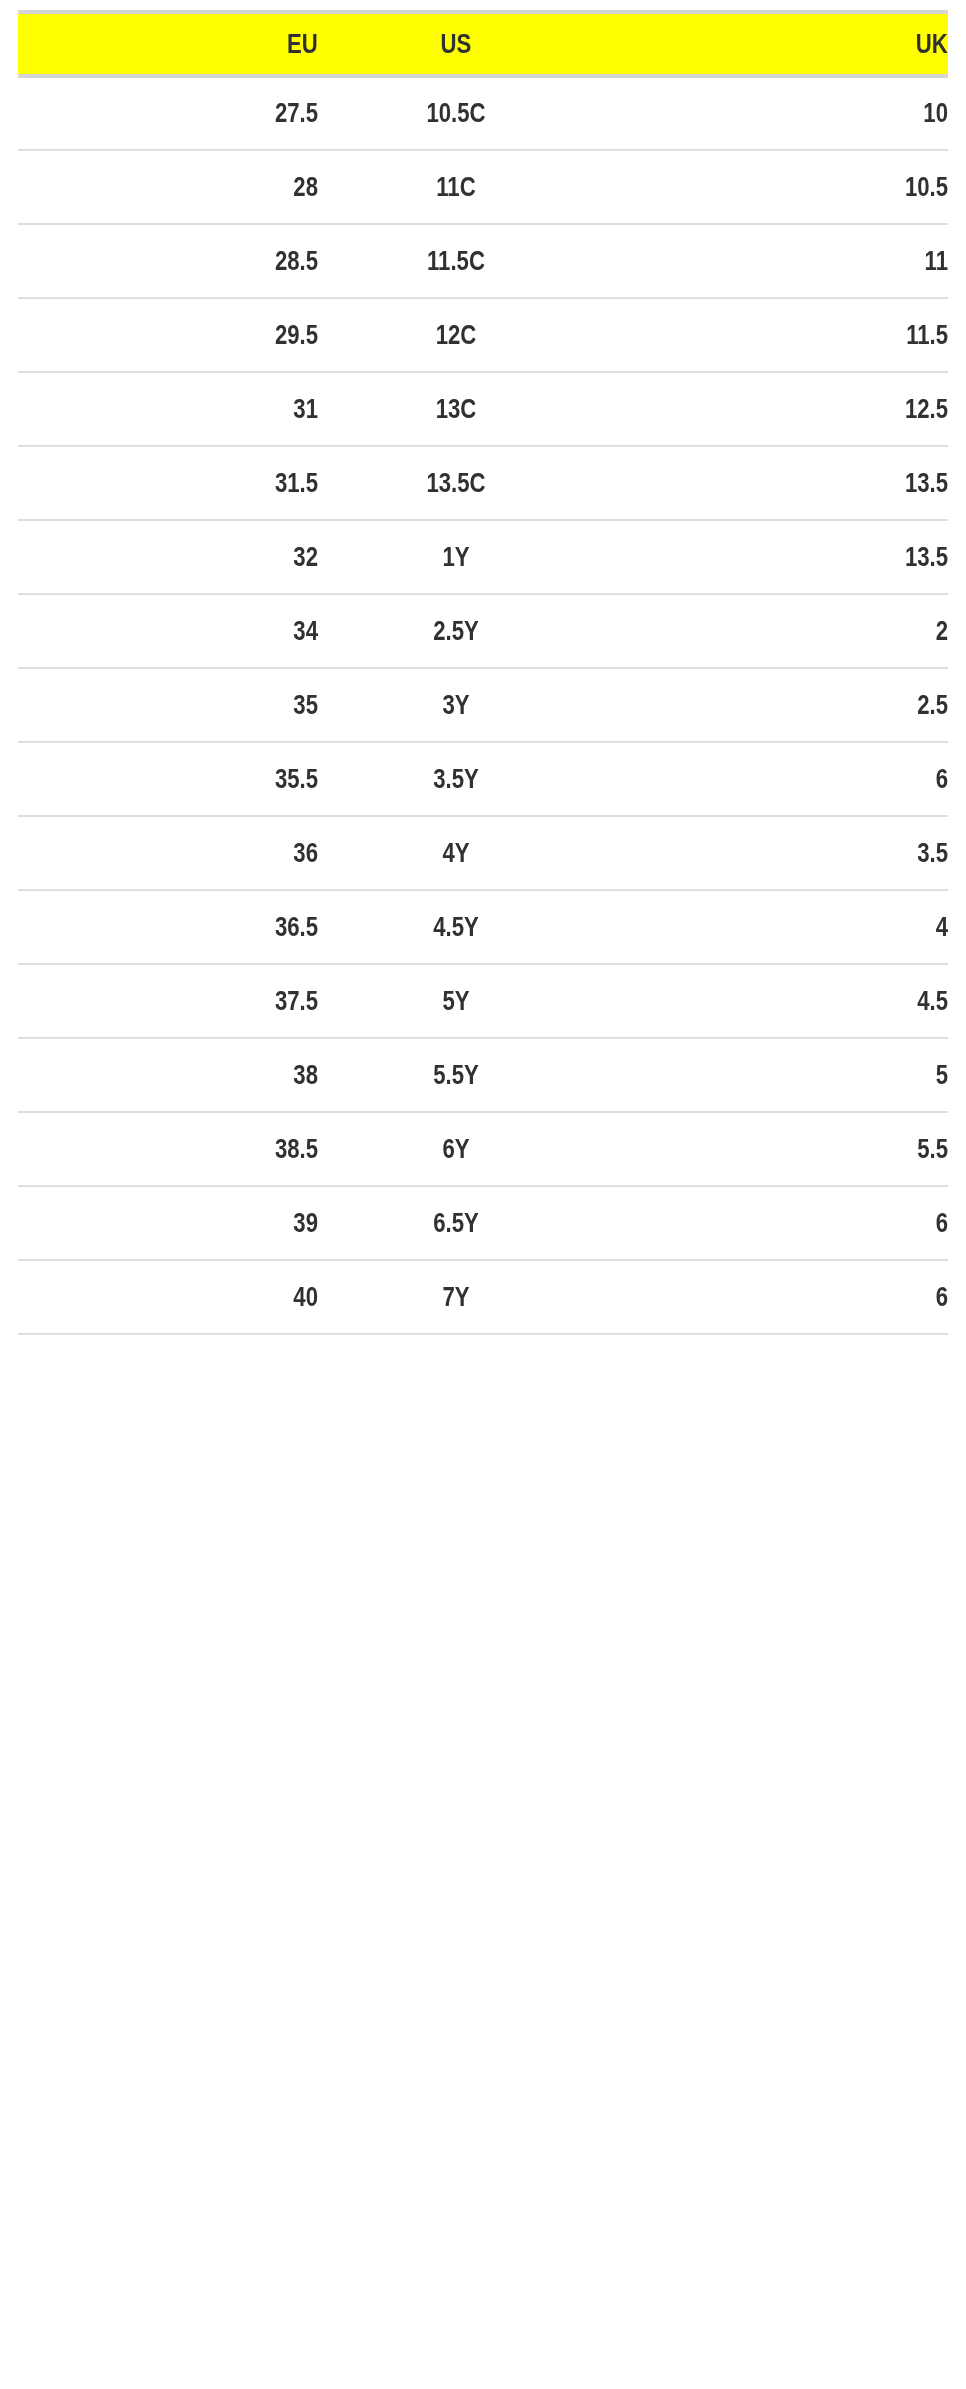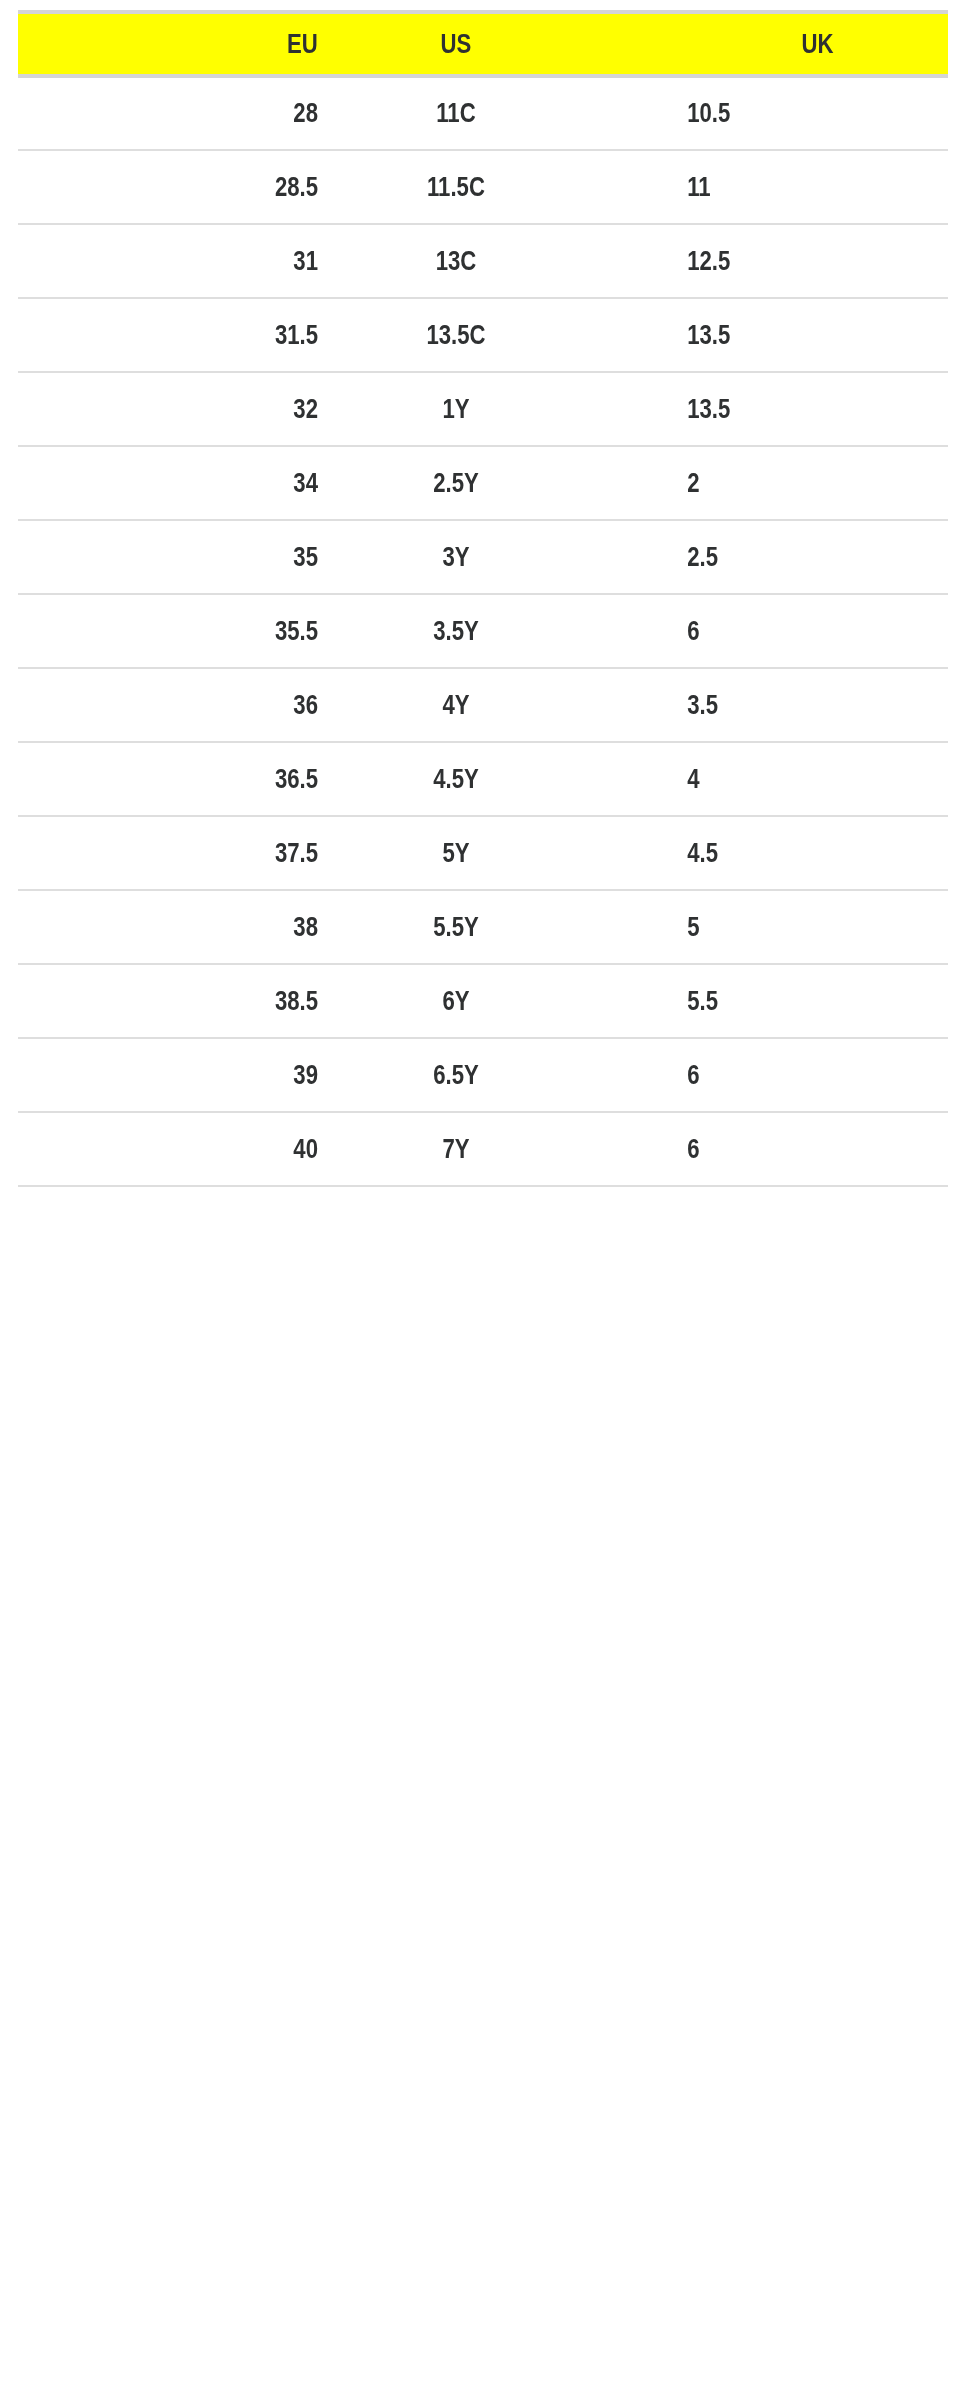--- a/index.html
+++ b/index.html
@@ -64,20 +64,21 @@
 
   th.eu, td.eu {
     text-align: right;
     padding-right: 0;
   }
   th.us, td.us {
     text-align: center;
     padding-left: 17px;
   }
   th.uk, td.uk {
+    text-align: right;
     padding-right: 0;
   }
 
   th.eu .cell-inner { transform-origin: right center; }
   th.us .cell-inner { transform-origin: left center; }
   th.uk .cell-inner { transform-origin: right center; }
 
   
   tbody tr {
     height: 74px;
@@ -129,40 +130,66 @@
         <th class="uk">
           <span class="cell-inner">UK</span>
         </th>
         <th class="gutter"></th>
       </tr>
     </thead>
     <tbody id="table-body">
         <tr>
           <td class="gutter"></td>
           <td class="eu">
+            <span class="cell-inner">27.5</span>
+          </td>
+          <td class="us">
+            <span class="cell-inner">10.5C</span>
+          </td>
+          <td class="uk">
+            <span class="cell-inner">10</span>
+          </td>
+          <td class="gutter"></td>
+        </tr>
+        <tr>
+          <td class="gutter"></td>
+          <td class="eu">
             <span class="cell-inner">28</span>
           </td>
           <td class="us">
             <span class="cell-inner">11C</span>
           </td>
           <td class="uk">
             <span class="cell-inner">10.5</span>
           </td>
           <td class="gutter"></td>
         </tr>
         <tr>
           <td class="gutter"></td>
           <td class="eu">
             <span class="cell-inner">28.5</span>
           </td>
           <td class="us">
             <span class="cell-inner">11.5C</span>
           </td>
           <td class="uk">
             <span class="cell-inner">11</span>
+          </td>
+          <td class="gutter"></td>
+        </tr>
+        <tr>
+          <td class="gutter"></td>
+          <td class="eu">
+            <span class="cell-inner">29.5</span>
+          </td>
+          <td class="us">
+            <span class="cell-inner">12C</span>
+          </td>
+          <td class="uk">
+            <span class="cell-inner">11.5</span>
           </td>
           <td class="gutter"></td>
         </tr>
         <tr>
           <td class="gutter"></td>
           <td class="eu">
             <span class="cell-inner">31</span>
           </td>
           <td class="us">
             <span class="cell-inner">13C</span>

